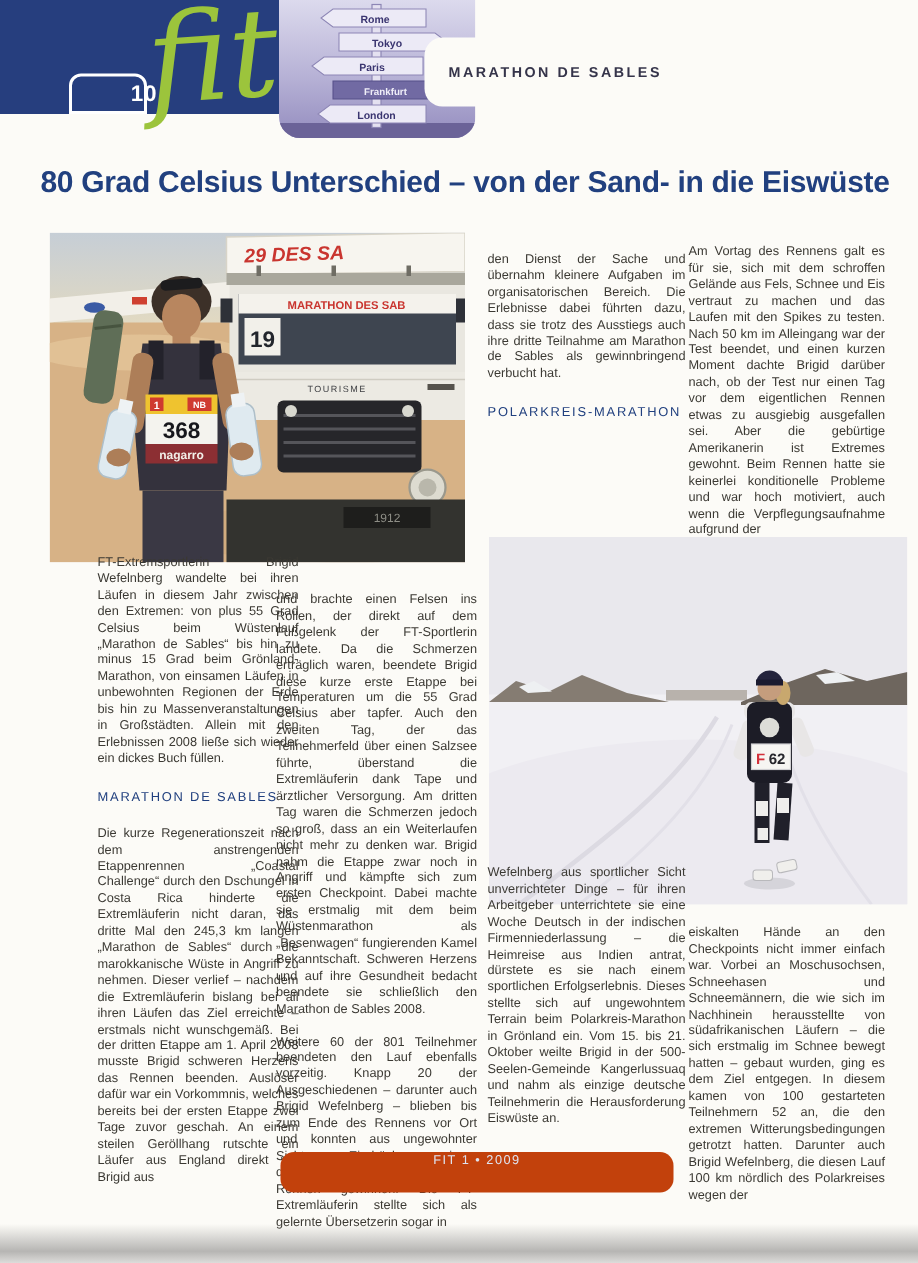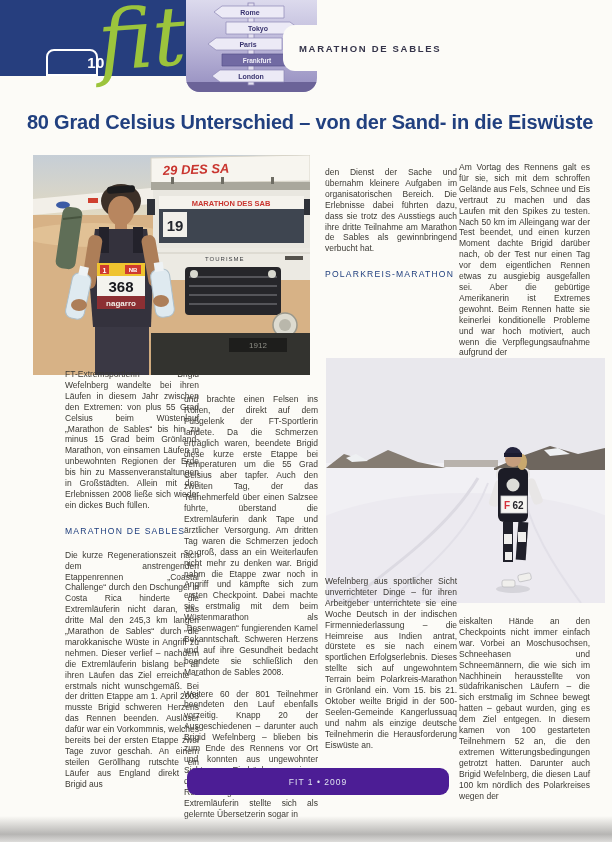--- a/index.html
+++ b/index.html
@@ -36,22 +36,22 @@
   .col2{left:184px;top:383px;width:134px;margin-top:11px;}
   .col3t{left:325px;top:167px;width:132px;}
   .col4t{left:459px;top:162px;width:131px;}
   .col3b{left:325px;top:576px;width:132px;}
   .col4b{left:459px;top:576px;width:131px;margin-top:40px;}
   .col p{margin:0;}
   .col p + p{margin-top:11px;}
   .subhead{color:#21407f;font-weight:normal;font-size:8.6px;letter-spacing:1.2px;margin:15px 0 13px 0;}
 
   
-  .footer-band{position:absolute;left:187px;top:768px;width:262px;height:27px;background:#4c1d95;
-    border-radius:9px;z-index:40;display:flex;align-items:center;justify-content:center;}
+  .footer-band{position:absolute;left:187px;top:768px;width:262px;height:27px;background:#c2410c;
+    border-radius:9px;z-index:40;display:flex;justify-content:center;}
   .footer-band span{color:#dfe3f0;font-size:8.5px;letter-spacing:1px;}
 
   svg text{font-family:"Liberation Sans",sans-serif;}
 </style>
 </head>
 <body>
 
 <div class="page">
 
   <div class="band"></div>

